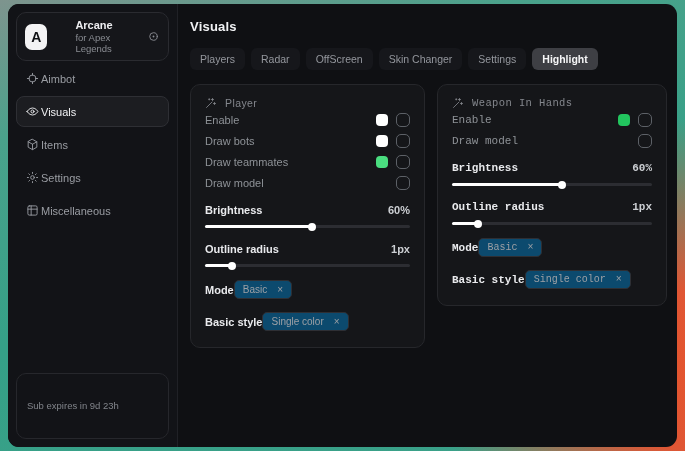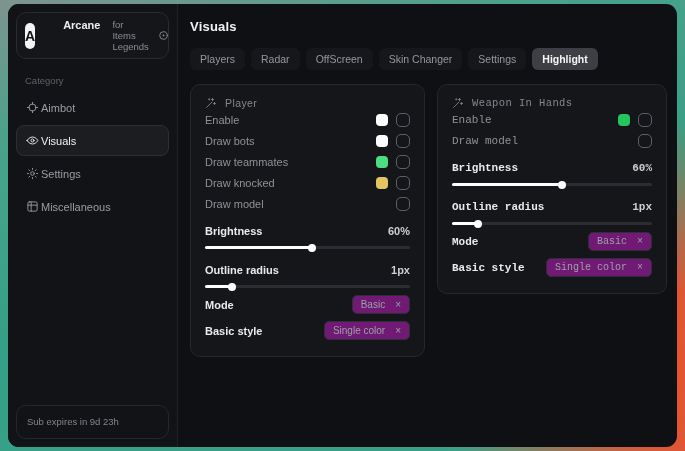--- a/index.html
+++ b/index.html
@@ -12,30 +12,30 @@
   }
   .window{position:absolute;left:8px;top:4px;right:8px;bottom:4px;
     background:#0f1013;border-radius:11px;display:flex;overflow:hidden;}
   
   .sidebar{width:170px;min-width:170px;background:#121317;border-right:1px solid #202126;
     display:flex;flex-direction:column;padding:8px;box-sizing:border-box;}
   .user-card{display:flex;align-items:center;gap:8px;border:1px solid #2a2b30;background:#15161a;
     border-radius:10px;padding:6px 8px;}
   .logo{width:26px;height:26px;border-radius:7px;background:#f3f3f4;color:#101114;
     display:flex;align-items:center;justify-content:center;font-weight:700;font-size:14px;}
-  .titles{display:flex;gap:12px;margin-left:20px;}
+  .titles{display:flex;flex-direction:column;gap:1px;margin-left:20px;}
   .app-name{color:#ededf0;font-size:11px;font-weight:700;}
   .app-sub{color:#8a8d93;font-size:9.5px;}
   .card-icon{margin-left:auto;color:#8a8d93;}
   .category{margin:16px 0 4px 9px;font-size:9.5px;color:#5e6167;}
   .nav-item{display:flex;align-items:center;gap:2px;padding:8px 9px;margin:2px 0;
     border-radius:8px;border:1px solid transparent;color:#9a9da3;font-size:11px;cursor:default;}
   .nav-item.active{background:#1c1d21;border-color:#2e2f34;color:#f0f1f3;}
   .footer-card{margin-top:auto;border:1px solid #26272c;border-radius:10px;
-    padding:8px 10px;font-size:9.5px;line-height:1.7;}
+    padding:24px 10px;font-size:9.5px;line-height:1.7;}
   .f1{color:#82858b;}
   .f2{color:#c2c4c8;}
   
   .icon{display:inline-flex;flex:none;}
   .icon svg{width:13px;height:13px;stroke:currentColor;fill:none;stroke-width:1.7;
     stroke-linecap:round;stroke-linejoin:round;display:block;}
   .panel-header .icon svg{width:12px;height:12px;}
   
   .main{flex:1;padding:15px 9px 14px 12px;box-sizing:border-box;display:flex;flex-direction:column;}
   .main-title{margin:0;font-size:13px;font-weight:700;color:#f1f2f4;letter-spacing:.2px;}
@@ -55,64 +55,72 @@
   .checkbox{width:14px;height:14px;border:1.5px solid #5d6167;border-radius:5px;box-sizing:border-box;}
   .slider-group{margin-top:11px;}
   .slider-group + .slider-group{margin-top:15px;}
   .slider-labels{display:flex;justify-content:space-between;align-items:center;
     font-size:11px;font-weight:700;color:#e9eaed;}
   .slider-value{color:#cccfd3;font-weight:600;}
   .track{margin-top:9px;height:3px;background:#2c2d32;border-radius:2px;position:relative;}
   .fill{height:100%;background:#ffffff;border-radius:2px;position:relative;}
   .fill::after{content:"";position:absolute;right:-4px;top:50%;transform:translateY(-50%);
     width:8px;height:8px;border-radius:50%;background:#ffffff;}
-  .select-row{display:flex;justify-content:space-between;align-items:center;margin-top:7px;
+  .select-row{display:flex;align-items:center;margin-top:13px;
     font-size:11px;font-weight:700;color:#e9eaed;}
-  .tag{display:flex;align-items:center;gap:10px;background:#701a75;border:1px solid #2e2f34;
+  .tag{display:flex;align-items:center;gap:10px;background:#0c4a6e;border:1px solid #2e2f34;
     border-radius:5px;padding:3px 8px;font-size:10px;font-weight:400;color:#9da0a5;cursor:default;}
   .tag-close{font-size:10px;color:#9da0a5;line-height:1;}
 </style>
 </head>
 <body>
 
 <div class="window">
 
   <aside class="sidebar">
     <div class="user-card">
       <div class="logo">A</div>
       <div class="titles">
         <div class="app-name">Arcane</div>
-        <div class="app-sub">for Items Legends</div>
+        <div class="app-sub">for Apex Legends</div>
       </div>
       <span class="icon card-icon" id="card-icon">
           <svg viewBox="0 0 24 24">
             <circle cx="12" cy="12" r="7"></circle>
             <circle cx="12" cy="12" r="1.7" fill="currentColor" stroke="none"></circle>
           </svg>
         </span>
     </div>
-    <div class="category">Category</div>
     <nav id="nav">
         <div class="nav-item">
           <span class="icon">
             <svg viewBox="0 0 24 24">
               <circle cx="12" cy="12" r="6.5"></circle>
               <path d="M12 2.5v3.5M12 18v3.5M2.5 12H6M18 12h3.5"></path>
             </svg>
           </span>
           <span>Aimbot</span>
         </div>
         <div class="nav-item active">
           <span class="icon">
             <svg viewBox="0 0 24 24">
               <path d="M2 12s3.5-6.5 10-6.5S22 12 22 12s-3.5 6.5-10 6.5S2 12 2 12z"></path>
               <circle cx="12" cy="12" r="2.8"></circle>
             </svg>
           </span>
           <span>Visuals</span>
+        </div>
+        <div class="nav-item">
+          <span class="icon">
+            <svg viewBox="0 0 24 24">
+              <path d="M12 2.5l8 4.5v10l-8 4.5-8-4.5V7z"></path>
+              <path d="M4 7l8 4.5L20 7M12 11.5V21"></path>
+            </svg>
+          </span>
+          <span>Items</span>
         </div>
         <div class="nav-item">
           <span class="icon">
             <svg viewBox="0 0 24 24">
               <circle cx="12" cy="12" r="3.4"></circle>
               <path d="M12 4.5v-2M12 21.5v-2M19.5 12h2M2.5 12h2M17.3 6.7l1.5-1.5M5.2 18.8l1.5-1.5M17.3 17.3l1.5 1.5M5.2 5.2l1.5 1.5"></path>
             </svg>
           </span>
           <span>Settings</span>
         </div>
@@ -166,27 +174,20 @@
             </span>
           </div>
           <div class="toggle-row">
             <span>Draw teammates</span>
             <span class="controls">
               <span class="swatch" style="background: rgb(74, 222, 128);"></span>
               <span class="checkbox"></span>
             </span>
           </div>
           <div class="toggle-row">
-            <span>Draw knocked</span>
-            <span class="controls">
-              <span class="swatch" style="background: rgb(226, 197, 94);"></span>
-              <span class="checkbox"></span>
-            </span>
-          </div>
-          <div class="toggle-row">
             <span>Draw model</span>
             <span class="controls">
               <span class="checkbox"></span>
             </span>
           </div>
           <div class="slider-group">
             <div class="slider-labels">
               <span>Brightness</span>
               <span class="slider-value">60%</span>
             </div>

